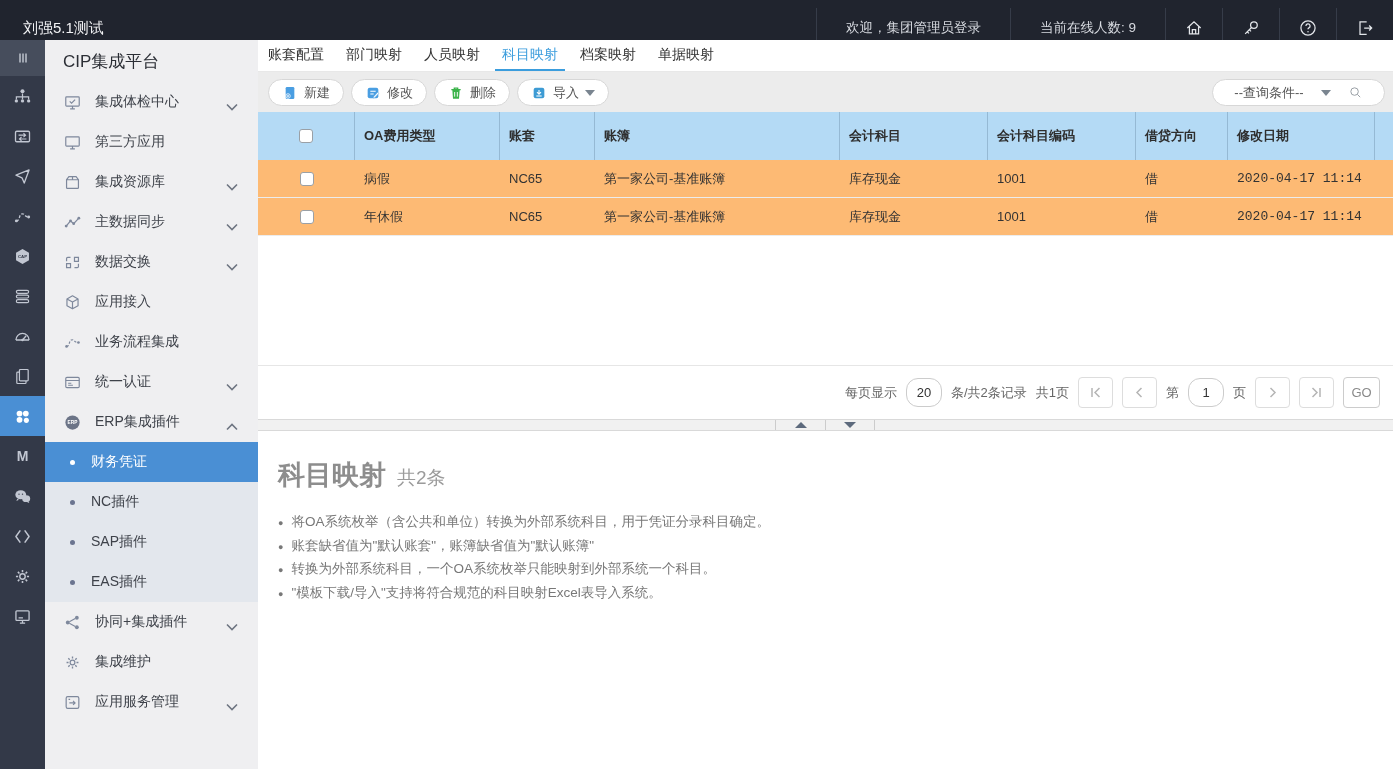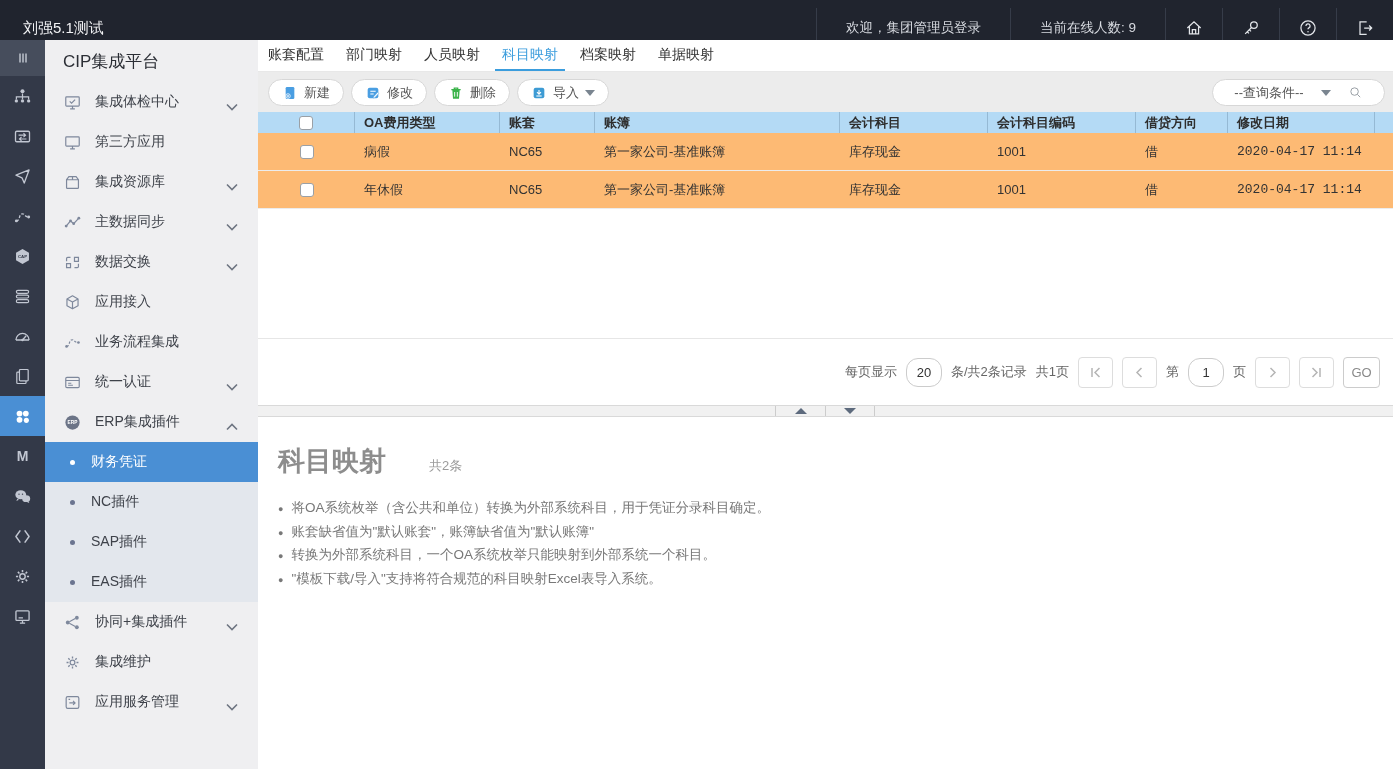--- a/index.html
+++ b/index.html
@@ -42,46 +42,46 @@
   .tab.active { color:#3b9ddd; border-bottom-color:#3b9ddd; }
 
   .toolbar { height:40px; background:#ececec; display:flex; align-items:center; padding:1px 8px 0 10px; }
   .btn { height:27px; border:1px solid #d7d7d7; border-radius:14px; background:#fff; display:inline-flex; align-items:center; gap:6px; padding:0 13px; font-size:13px; color:#555; margin-right:7px; cursor:pointer; }
   .btn svg { width:16px; height:16px; }
   .caret { width:0; height:0; border-left:5px solid transparent; border-right:5px solid transparent; border-top:6px solid #7a8590; }
   .tb-spacer { flex:1; }
   .query-pill { height:27px; border:1px solid #d7d7d7; border-radius:14px; background:#fff; display:inline-flex; align-items:center; gap:17px; padding:0 14px; font-size:13px; color:#555; cursor:pointer; min-width:173px; justify-content:center; }
   .query-pill svg { width:15px; height:15px; stroke:#9aa0a6; fill:none; stroke-width:1.6; }
 
-  .thead { height:21px; display:flex; background:#b4daf5; font-size:13px; font-weight:bold; color:#2e2e2e; }
+  .thead { height:48px; display:flex; background:#b4daf5; font-size:13px; font-weight:bold; color:#2e2e2e; }
   .th { display:flex; align-items:center; padding-left:9px; border-right:1px solid rgba(70,100,125,.28); }
   .trow { height:38px; display:flex; border-bottom:1px solid #ececec; font-size:13px; color:#333; background:#fdba74; }
   .td { display:flex; align-items:center; padding-left:9px; }
   .ccell { justify-content:center; padding-left:0; }
   .c0{width:97px;} .c1{width:145px;} .c2{width:95px;} .c3{width:245px;} .c4{width:148px;} .c5{width:148px;} .c6{width:92px;} .c7{width:147px;font-family:Liberation Mono, monospace;} .c8{flex:1; border-right:none;}
   input[type=checkbox]{ appearance:none; width:14px; height:14px; border:1.5px solid #9aa0a6; border-radius:3px; background:#fff; cursor:pointer; }
 
   .tfiller { height:129px; background:#fff; }
 
-  .pagination { height:67px; display:flex; align-items:center; justify-content:flex-end; padding-right:13px; border-top:1px solid #e6e6e6; gap:9px; font-size:13px; color:#666; background:#fff; }
+  .pagination { height:54px; display:flex; align-items:center; justify-content:flex-end; padding-right:13px; border-top:1px solid #e6e6e6; gap:9px; font-size:13px; color:#666; background:#fff; }
   .pg-input { width:36px; height:29px; border:1px solid #ccc; border-radius:12px; text-align:center; font-size:13px; color:#333; background:#fff; }
   .pgbtn { min-width:35px; height:31px; border:1px solid #ddd; border-radius:4px; background:#fff; display:flex; align-items:center; justify-content:center; cursor:pointer; }
   .pgbtn svg { width:13px; height:13px; stroke:#b5b5b5; fill:none; stroke-width:1.5; }
   .gobtn { min-width:37px; height:31px; border:1px solid #ccc; border-radius:4px; background:#fff; color:#8a8a8a; font-size:13px; display:flex; align-items:center; justify-content:center; cursor:pointer; }
 
   .splitter { height:12px; background:#f1f1f1; border-top:1px solid #d9d9d9; border-bottom:1px solid #d9d9d9; position:relative; }
   .split-cell { position:absolute; top:0; height:100%; width:50px; display:flex; align-items:center; justify-content:center; border-left:1px solid #cccccc; cursor:pointer; }
   .split-cell.last { border-right:1px solid #cccccc; }
   .tri-up { width:0; height:0; border-left:6px solid transparent; border-right:6px solid transparent; border-bottom:6px solid #5d6a7d; }
   .tri-down { width:0; height:0; border-left:6px solid transparent; border-right:6px solid transparent; border-top:6px solid #5d6a7d; }
 
   .info { flex:1; background:#fff; padding:26px 30px 0 20px; }
   .info-head { display:flex; align-items:baseline; gap:11px; }
   .info-title { font-size:27px; font-weight:bold; color:#8d8d8d; }
-  .info-count { font-size:13px; color:#9b9b9b;margin-left:32px; }
+  .info-count { font-size:19px; color:#9b9b9b; }
   .bullets { margin-top:22px; }
   .bullet { display:flex; align-items:baseline; gap:8px; font-size:13.5px; color:#787878; margin-bottom:8.5px; line-height:14px; }
   .bullet .bdot { font-size:9px; color:#787878; }
 </style>
 </head>
 <body>
 
 <div class="topbar">
   <div class="tb-title">刘强5.1测试</div>
   <div class="tb-right">

